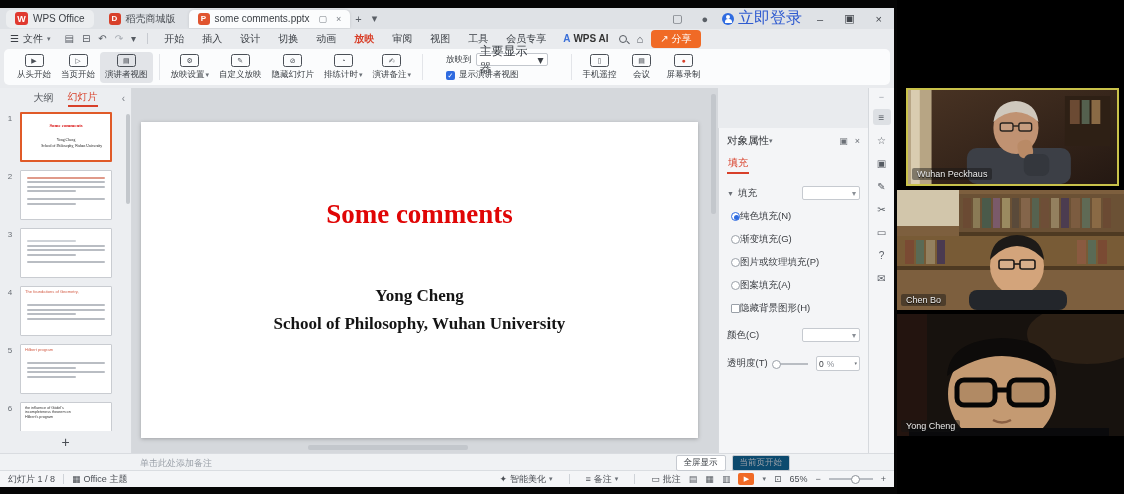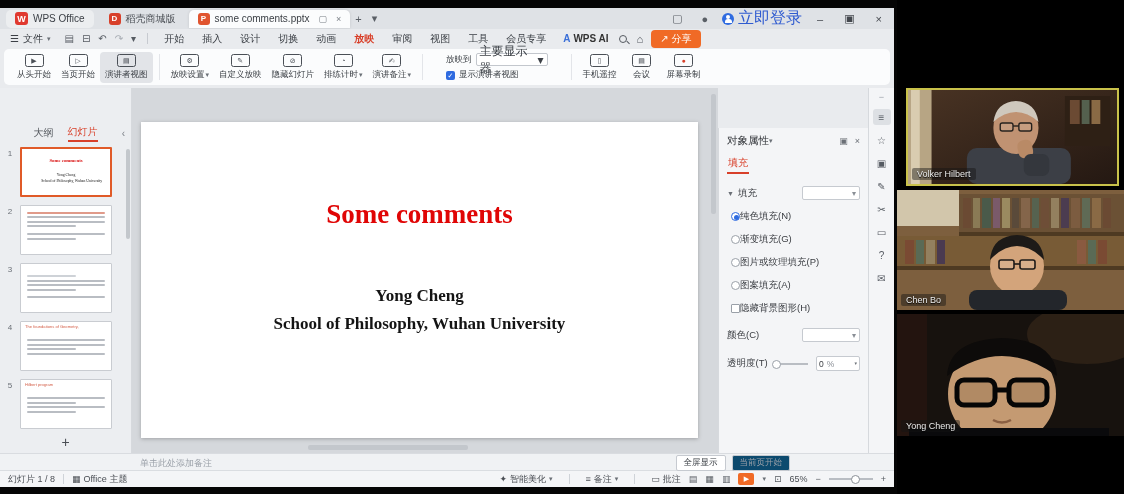--- a/index.html
+++ b/index.html
@@ -55,21 +55,21 @@
   #display-row { display:flex; align-items:center; gap:4px; font-size:8.5px; color:#3c4046; }
   #display-select { width:72px; height:13px; border:1px solid #c3c7cd; border-radius:2px; background:#fff; font-size:12px; color:#3c4046; display:flex; align-items:center; justify-content:space-between; padding:0 3px; }
   #presenter-check { display:flex; align-items:center; gap:4px; font-size:8.5px; color:#3c4046; }
   .cbox { width:9px; height:9px; background:#2f6be0; border-radius:2px; color:#fff; font-size:7px; display:flex; align-items:center; justify-content:center; line-height:1; }
 
   
   #content { flex:1 1 auto; display:flex; min-height:0; }
 
   
   #leftpanel { width:132px; background:#eceef1; border-right:1px solid #d6d9dd; display:flex; flex-direction:column; }
-  #lp-tabs { height:20px; display:flex; align-items:center; justify-content:center; gap:14px; font-size:10px; color:#55595f; position:relative; flex:0 0 auto;margin-top:35px; }
+  #lp-tabs { height:20px; display:flex; align-items:center; justify-content:center; gap:14px; font-size:10px; color:#55595f; position:relative; flex:0 0 auto; }
   #lp-tabs .lp-tab.sel { color:#d8402a; border-bottom:2px solid #d8402a; padding-bottom:1px; }
   #lp-collapse { position:absolute; right:6px; font-size:10px; color:#7a7f86; }
   #thumbs { flex:1 1 auto; overflow:hidden; position:relative; padding-top:4px; }
   .thumb-row { display:flex; margin:0 0 8px 0; }
   .thumb-num { width:20px; font-size:8px; color:#6a6f76; text-align:center; padding-top:2px; }
   .thumb { width:92px; height:50px; background:#fff; border:1px solid #c9ccd1; border-radius:1px; padding:3px 4px; overflow:hidden; position:relative; }
   .thumb.sel { border:2px solid #e05a28; }
   .t-title { color:#d90d0d; font-weight:bold; font-size:6px; transform:scale(.8); transform-origin:center top; text-align:center; font-family:"Liberation Serif","DejaVu Serif",serif; }
   .t-sub { font-size:6px; transform:scale(.62); transform-origin:center top; text-align:center; color:#111; font-family:"Liberation Serif","DejaVu Serif",serif; white-space:nowrap; }
   .t-title-sm { color:#d4604a; font-size:6px; transform:scale(.68); transform-origin:left top; text-align:left; }
@@ -528,21 +528,21 @@
         <rect x="187" y="10" width="9" height="24" fill="#8a6a45"></rect>
         <rect x="60" y="58" width="106" height="36" rx="10" fill="#3c3f46"></rect>
         <ellipse cx="110" cy="38" rx="23" ry="26" fill="#c09272"></ellipse>
         <path d="M87,32 Q90,12 110,11 Q130,12 133,32 Q122,22 110,22 Q98,22 87,32 Z" fill="#cfc8bd"></path>
         <rect x="94" y="33" width="13" height="8" rx="2" fill="rgba(255,255,255,0.10)" stroke="#26221e" stroke-width="1.4"></rect>
         <rect x="113" y="33" width="13" height="8" rx="2" fill="rgba(255,255,255,0.10)" stroke="#26221e" stroke-width="1.4"></rect>
         <line x1="107" y1="36" x2="113" y2="36" stroke="#26221e" stroke-width="1.4"></line>
         <rect x="112" y="50" width="15" height="18" rx="6" fill="#b98a66" transform="rotate(-12 119 59)"></rect>
         <rect x="118" y="64" width="26" height="22" rx="7" fill="#34373d"></rect>
       </svg>
-      <span class="pname">Volker Hilbert</span>
+      <span class="pname">Wuhan Peckhaus</span>
     </div>
 
     <div class="tile" id="tile-2">
       <svg viewBox="0 0 227 120" preserveAspectRatio="none">
         <rect width="227" height="120" fill="#7d5f3e"></rect>
         <rect x="0" y="0" width="62" height="36" fill="#d2c6ab"></rect>
         <rect x="62" y="4" width="165" height="38" fill="#6b5135"></rect>
         <rect x="66" y="8" width="8" height="30" fill="#6b4a33"></rect>
           <rect x="76" y="8" width="7" height="30" fill="#8a7a55"></rect>
         <rect x="85" y="8" width="9" height="30" fill="#4a5a4a"></rect>

